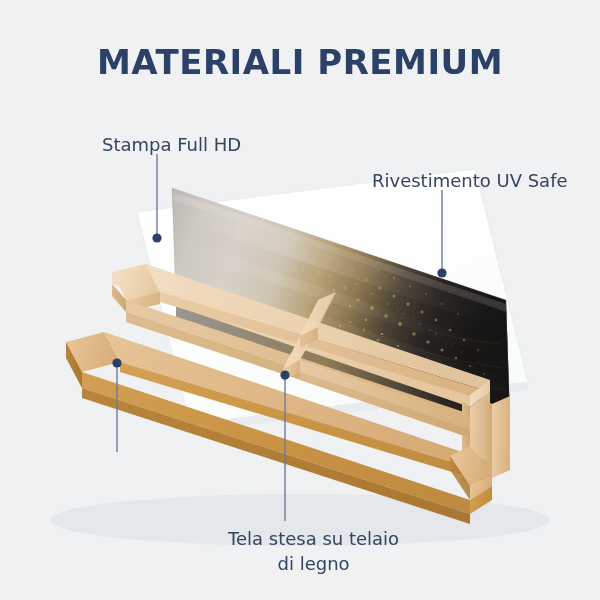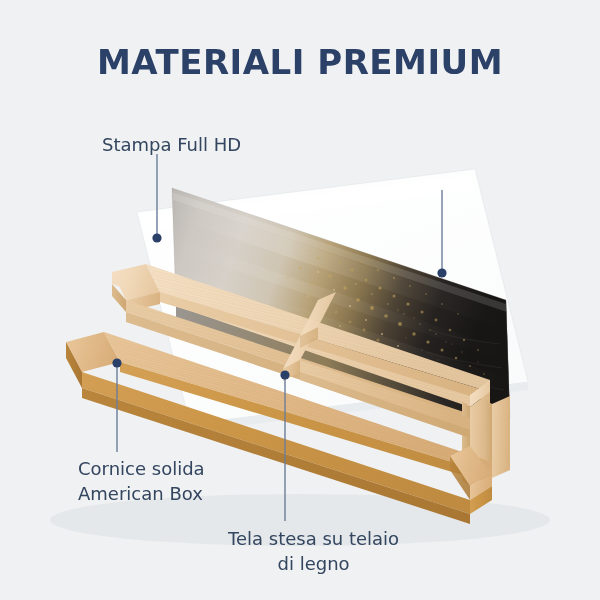--- a/index.html
+++ b/index.html
@@ -361,20 +361,19 @@
 
       <line x1="285" y1="379" x2="285" y2="521" stroke="#6b7d9a" stroke-width="1.4"></line>
       <circle cx="285" cy="375" r="4.6" fill="#2b4068"></circle>
     </g>
   </svg>
 
   <div id="title">MATERIALI PREMIUM</div>
 
   <div id="lbl-stampa" class="callout-text">Stampa Full HD</div>
 
-
-  <div id="lbl-cornice" class="callout-text">Cornice solida
-American Box</div>
+  <div id="lbl-uv" class="callout-text">Rivestimento UV Safe</div>
+
 
   <div id="lbl-tela" class="callout-text" style="text-align:center;">Tela stesa su telaio
 di legno</div>
 
 </div>
 
 </body></html>

